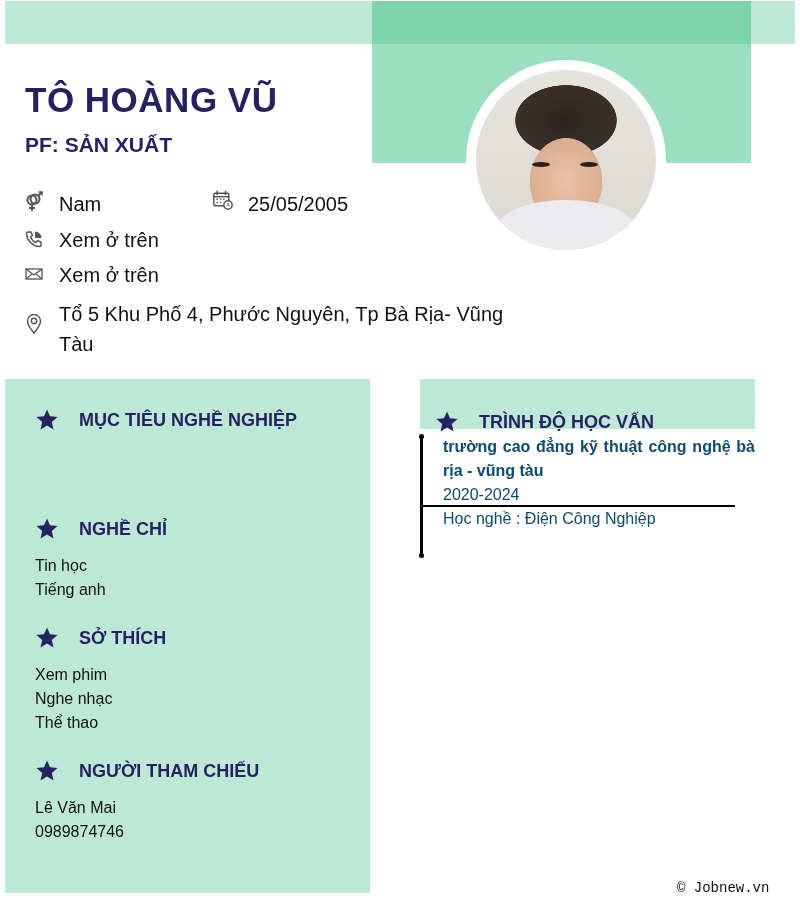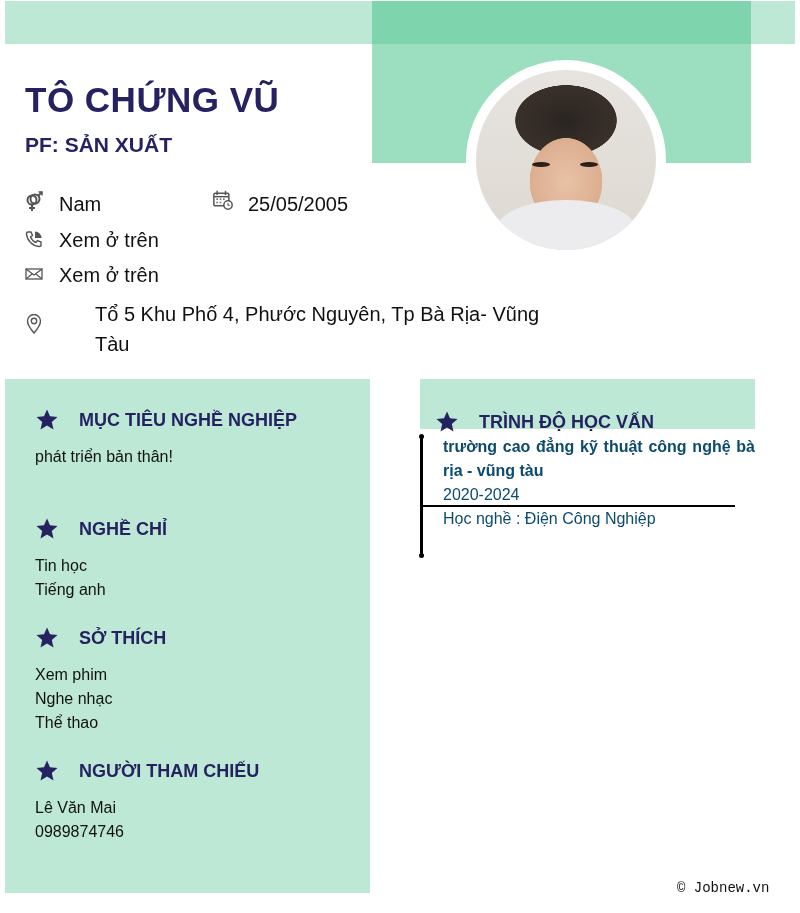--- a/index.html
+++ b/index.html
@@ -49,21 +49,21 @@
 <div class="top-band"></div>
 <div class="photo-block"></div>
 <div class="photo-ring"></div>
 <div class="photo">
   <div class="eye" style="left:56px"></div>
   <div class="eye" style="left:104px"></div>
   <div class="mouth"></div>
   <div class="shirt"></div>
 </div>
 
-<div class="name">TÔ CHỨNG VŨ</div>
+<div class="name">TÔ HOÀNG VŨ</div>
 <div class="position">PF: SẢN XUẤT</div>
 
 <div class="info-row" style="left:24px; top:192px;">
   <span class="ic">
     <svg width="20" height="22" viewBox="0 0 20 22">
         <circle cx="8" cy="9" r="4.5" fill="none" stroke="#555" stroke-width="2"></circle>
         <circle cx="11" cy="8" r="4.5" fill="none" stroke="#555" stroke-width="2"></circle>
         <line x1="8" y1="13.5" x2="8" y2="20" stroke="#555" stroke-width="2"></line>
         <line x1="5" y1="17" x2="11" y2="17" stroke="#555" stroke-width="2"></line>
         <line x1="14" y1="5" x2="18" y2="1" stroke="#555" stroke-width="2"></line>
@@ -112,36 +112,35 @@
   </span>
   <span class="txt" style="top:0px;">Xem ở trên</span>
 </div>
 <div class="info-row" style="left:24px; top:314px;">
   <span class="ic">
     <svg width="16" height="20" viewBox="0 0 16 20">
         <path d="M8 19 C8 19 1.5 11.5 1.5 7 A6.5 6.5 0 0 1 14.5 7 C14.5 11.5 8 19 8 19 Z" fill="none" stroke="#555" stroke-width="1.4"></path>
         <circle cx="8" cy="7" r="2.7" fill="none" stroke="#555" stroke-width="1.4"></circle>
       </svg>
   </span>
-  <span class="txt" style="top:-15px; line-height:30px;margin-left:36px;">
+  <span class="txt" style="top:-15px; line-height:30px;">
     <span>Tổ 5 Khu Phố 4, Phước Nguyên, Tp Bà Rịa- Vũng</span><br>
     <span>Tàu</span>
   </span>
 </div>
 
 <div class="left-panel"></div>
 
 <div class="sec-title" style="left:35px; top:408px;">
   <svg class="star" viewBox="0 0 24 24">
       <path d="M12 1.5 L15 8.3 L22.5 9 L16.8 14 L18.5 21.5 L12 17.6 L5.5 21.5 L7.2 14 L1.5 9 L9 8.3 Z" fill="#262262"></path>
     </svg>
   <span class="label">MỤC TIÊU NGHỀ NGHIỆP</span>
 </div>
 <div class="sec-body" style="top:445px;">
-  <div>phát triển bản thân!</div>
 </div>
 
 <div class="sec-title" style="left:35px; top:517px;">
   <svg class="star" viewBox="0 0 24 24">
       <path d="M12 1.5 L15 8.3 L22.5 9 L16.8 14 L18.5 21.5 L12 17.6 L5.5 21.5 L7.2 14 L1.5 9 L9 8.3 Z" fill="#262262"></path>
     </svg>
   <span class="label">NGHỀ CHỈ</span>
 </div>
 <div class="sec-body" style="top:554px;">
   <div>Tin học</div>

